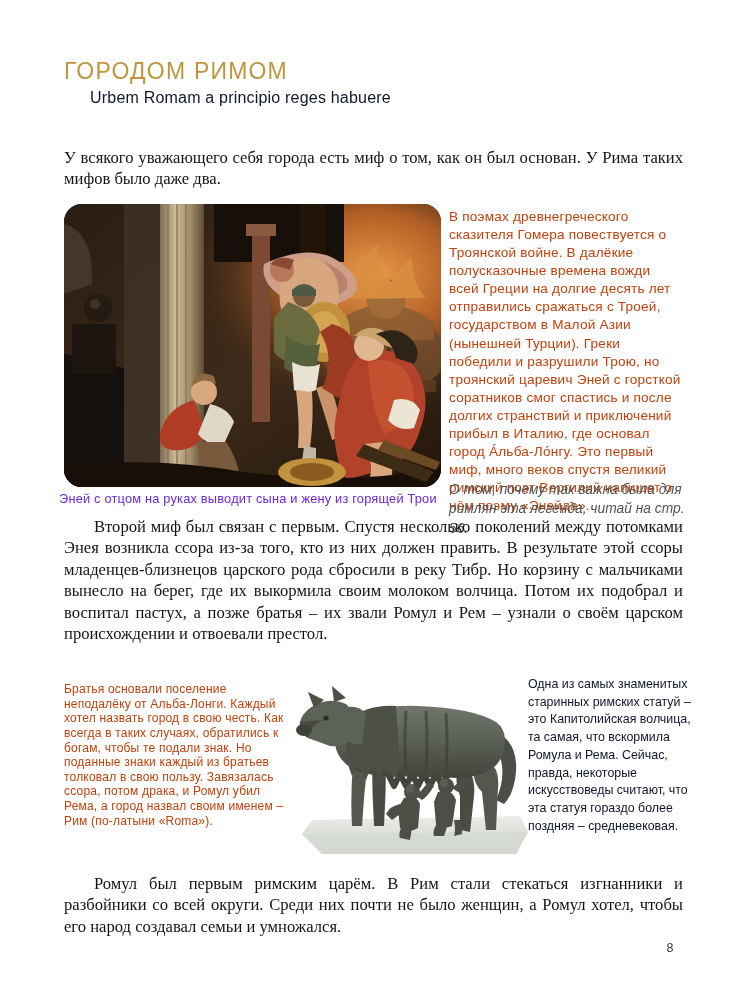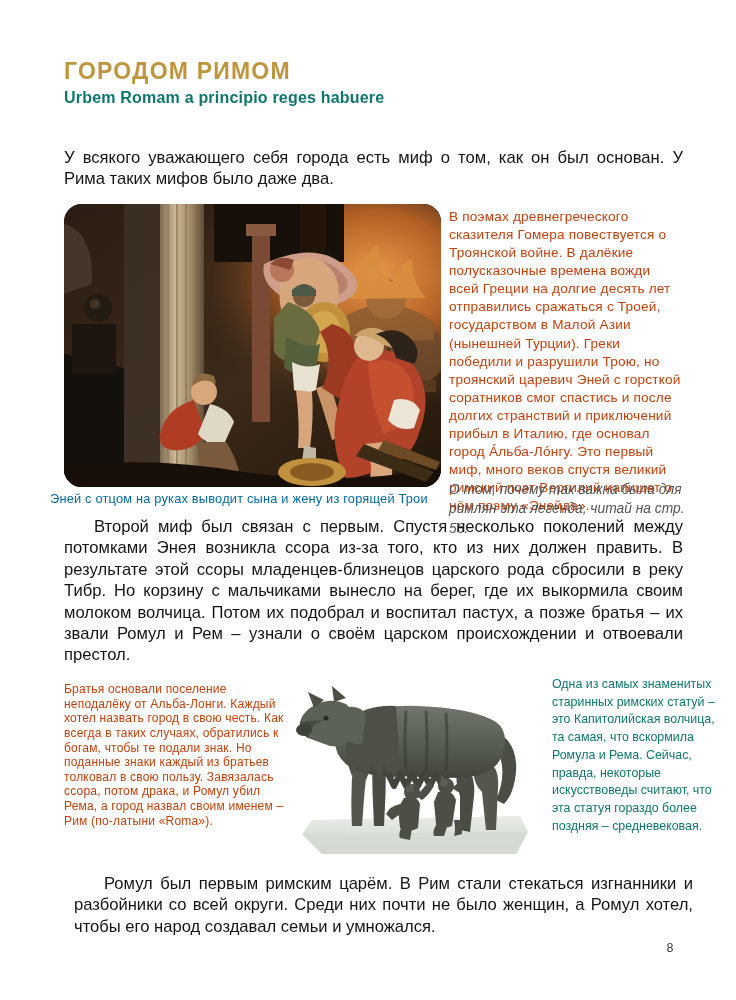--- a/index.html
+++ b/index.html
@@ -7,60 +7,61 @@
     position:relative;
     width:736px;height:1000px;
     margin:0 auto;
     background:#ffffff;
     font-family:"Liberation Sans",sans-serif;
     overflow:hidden;
   }
   
   .chapter-head{position:absolute;left:64px;top:56px;width:620px;}
   .chapter-title{
-    font-size:23px;font-weight:bold;line-height:30px;
+    font-size:23px;font-weight:normal;line-height:30px;
     color:#bf963e;letter-spacing:1.2px;
   }
   .chapter-sub{
-    margin-top:3px;font-size:16px;font-weight:bold;
-    color:#0f766e;letter-spacing:.2px;
+    margin-top:3px;font-size:16px;font-weight:normal;
+    color:#0f172a;letter-spacing:.2px;margin-left:26px;
   }
   
   .body-par{
     position:absolute;left:64px;width:619px;
     font-size:16.6px;line-height:1.29;color:#141414;
     text-align:justify;
+    font-family:Liberation Serif, serif;
   }
   .par-intro{top:147px;}
   .par-2{top:516px;text-indent:30px;}
-  .par-3{top:873px;text-indent:30px;margin-left:10px;}
+  .par-3{top:873px;text-indent:30px;}
   
   .painting{
     position:absolute;left:64px;top:204px;width:377px;height:283px;
     border-radius:18px;overflow:hidden;background:#241a12;
   }
   .painting svg{display:block;width:100%;height:100%;}
   .note-gold{
     color:#c2410c;font-size:13.6px;line-height:1.33;
     letter-spacing:.2px;
   }
   .note-1{position:absolute;left:449px;top:208px;width:234px;}
   .note-ref{
     position:absolute;left:449px;top:480px;width:242px;
     font-size:13.8px;line-height:1.4;color:#565451;font-style:italic;
   }
   .caption{
-    position:absolute;left:50px;top:491px;width:380px;
-    font-size:12.8px;color:#0369a1;letter-spacing:.2px;
+    position:absolute;left:59px;top:491px;width:380px;
+    font-size:12.8px;color:#6d28d9;letter-spacing:.2px;
   }
   
   .note-2l{position:absolute;left:64px;top:671px;width:222px;
     font-size:12px;line-height:1.22;margin-top:11px;}
-  .note-2r{position:absolute;left:552px;top:676px;width:163px;
-    font-size:12.4px;line-height:1.43;color:#0f766e;}
+  .note-2r{position:absolute;left:528px;top:676px;width:163px;
+    font-size:12.4px;line-height:1.43;color:#0f172a;}
   .wolf-fig{position:absolute;left:288px;top:670px;width:252px;height:188px;}
   .wolf-fig svg{display:block;width:100%;height:100%;}
   .page-num{
     position:absolute;left:660px;top:941px;width:20px;
     font-size:12.5px;color:#3a3a3a;text-align:center;
   }
 </style>
 </head>
 <body>
 

